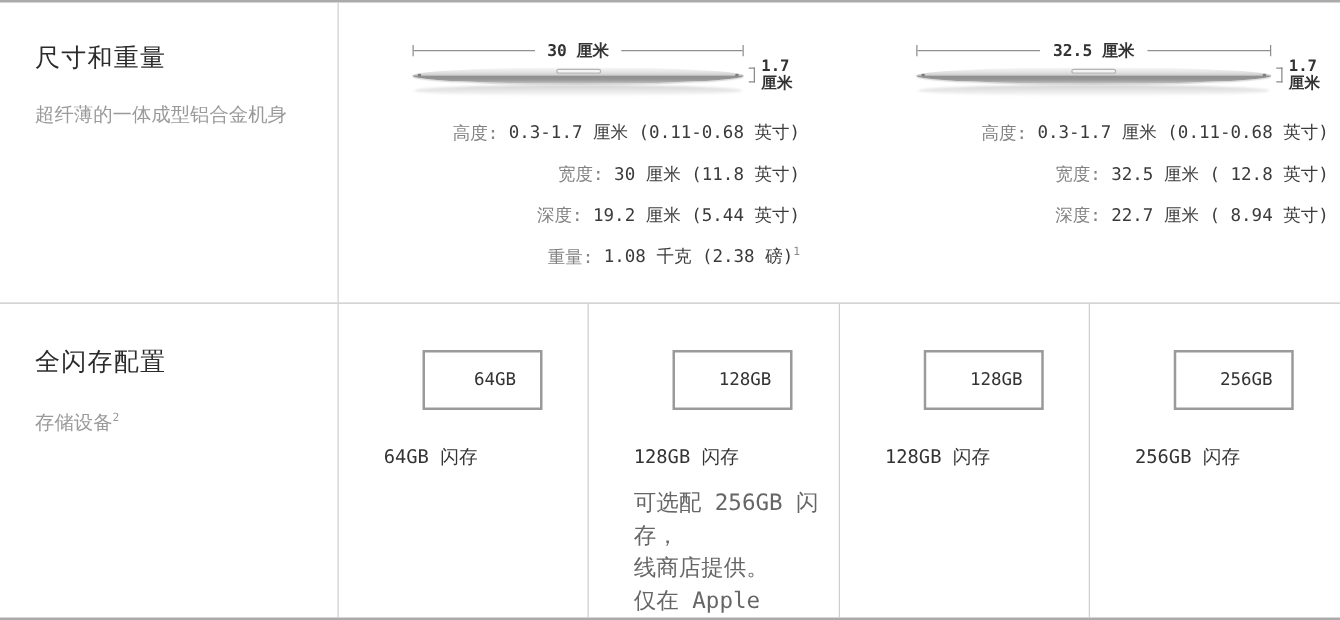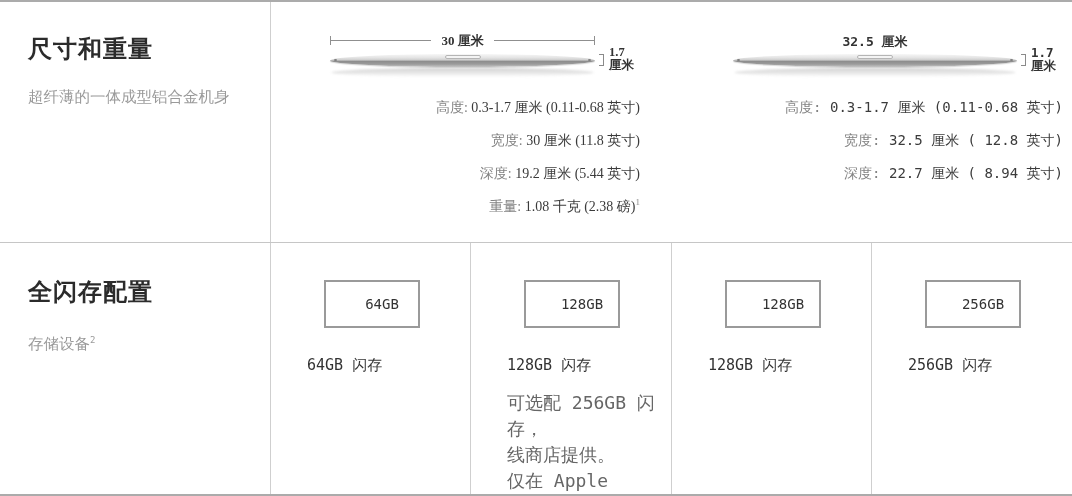--- a/index.html
+++ b/index.html
@@ -14,32 +14,32 @@
   .vdiv-b1 { left:270px; top:241px; width:1px; height:255px; }
   .vdiv-b2 { left:470px; top:241px; width:1px; height:255px; }
   .vdiv-b3 { left:671px; top:241px; width:1px; height:255px; }
   .vdiv-b4 { left:871px; top:241px; width:1px; height:255px; }
 
   
   .section-header { position:absolute; left:28px; width:215px; }
   .hdr-dims { top:31px; }
   .hdr-storage { top:274px; }
   .section-title { font-family:"DejaVu Sans","Liberation Sans",sans-serif;
-                   font-size:24px; font-weight:bold; color:#2b2b2b; letter-spacing:1px; }
+                   font-size:20px; font-weight:normal; color:#2b2b2b; letter-spacing:1px; }
   .section-subtitle { margin-top:20px; font-size:15.5px; color:#9a9a9a; line-height:25px; }
   .section-subtitle sup { font-size:9px; color:#9a9a9a; }
 
   
   .model { position:absolute; top:31px; }
-  .model-a { left:330px; width:310px;font-family:Liberation Serif, serif; }
+  .model-a { left:330px; width:310px; }
   .model-b { left:733px; width:330px; }
 
   .dim-line { display:flex; align-items:center; height:15px; }
   .model-a .dim-line { width:265px; }
-  .model-b .dim-line { width:284px;flex-direction:column; }
+  .model-b .dim-line { width:284px; }
   .dim-tick { width:1px; height:9px; background:#8f8f8f; }
   .dim-rule { flex:1; height:1px; background:#8f8f8f; }
   .dim-label { margin:0 10px; font-size:13px; font-weight:bold; color:#333; white-space:nowrap; }
 
   .laptop-row { position:relative; margin-top:6px; }
   .laptop-body { height:13px; border-radius:50%; position:relative;
       background:linear-gradient(to bottom,#f7f7f7 0%,#e4e4e4 28%,#cfcfcf 46%,#8d8d8d 56%,#9b9b9b 78%,#c6c6c6 100%);
       box-shadow:0 1px 1px rgba(0,0,0,0.15); }
   .model-a .laptop-body { width:265px; }
   .model-b .laptop-body { width:284px; }
@@ -64,21 +64,21 @@
 
   .specs { margin-top:10px;text-align:right; }
   .spec-row { font-size:14px; height:33px; line-height:33px; white-space:nowrap; }
   .spec-label { display:inline-block; min-width:57px; color:#828282; }
   .spec-value { color:#3b3b3b; }
   .spec-row sup { font-size:9px; color:#8a8a8a; }
 
   
   .storage-col { position:absolute; top:242px; width:200px; height:254px; }
   .col-1 { left:270px; } .col-2 { left:470px; } .col-3 { left:671px; } .col-4 { left:871px; }
-  .storage-box { position:absolute; left:54px; top:36px; width:96px; height:48px;
+  .storage-box { position:absolute; left:68px; top:36px; width:96px; height:48px;
       border:2px solid #9a9a9a; background:#fff; display:flex; align-items:center;
       justify-content:center; font-size:14px; color:#333;padding-left:20px; }
   .storage-label { position:absolute; left:37px; top:112px; font-size:15px; color:#333;
       white-space:nowrap; }
   .storage-note { position:absolute; left:37px; top:146px; width:162px;
       font-size:18px; color:#666; line-height:26px; }
 </style>
 </head>
 <body>
 

